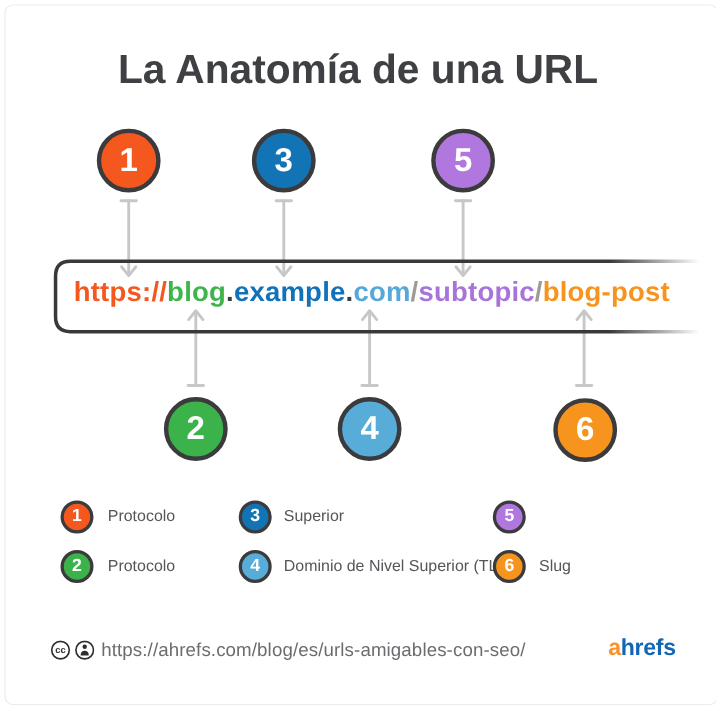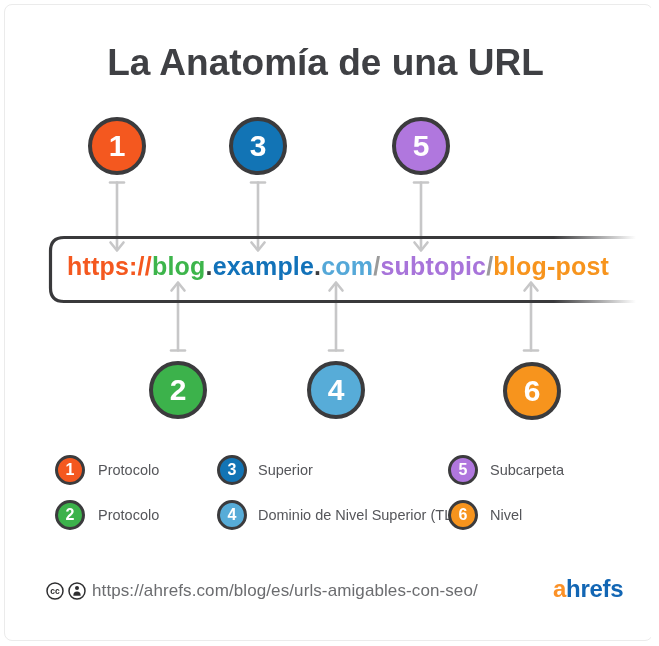--- a/index.html
+++ b/index.html
@@ -52,21 +52,21 @@
   }
   .ll1{left:98px;top:455px;} .ll2{left:98px;top:500px;}
   .ll3{left:258px;top:455px;} .ll4{left:258px;top:500px;}
   .ll5{left:490px;top:455px;} .ll6{left:490px;top:500px;}
   
   .cc-icon{position:absolute;left:46px;top:582px;}
   .by-icon{position:absolute;left:68px;top:582px;}
   .license-svg circle.ring{stroke:#2e2e30;stroke-width:1.5;fill:none;}
   .license-svg text{fill:#2e2e30;font-weight:bold;font-family:"Liberation Sans",sans-serif;}
   .source-url{position:absolute;left:92px;top:585px;font-size:17px;line-height:12px;color:#6b6c6f;letter-spacing:0.1px;}
-  .logo{position:absolute;left:553px;top:578px;font-size:24px;line-height:22px;font-weight:bold;letter-spacing:-0.3px;}
+  .logo{position:absolute;left:553px;top:578px;font-size:21px;line-height:22px;font-weight:bold;letter-spacing:-0.3px;}
 </style>
 </head>
 <body>
 
 <div class="canvas">
   <div class="card"></div>
 
   <h1 class="title">La Anatomía de una URL</h1>
 
   <div class="marker m1" style="background-color: rgb(244, 88, 31);">1</div>
@@ -125,23 +125,22 @@
 
   <div class="legend-circle lc1" style="background-color: rgb(244, 88, 31);">1</div>
   <div class="legend-label ll1">Protocolo</div>
   <div class="legend-circle lc2" style="background-color: rgb(60, 178, 75);">2</div>
   <div class="legend-label ll2">Protocolo</div>
   <div class="legend-circle lc3" style="background-color: rgb(18, 116, 181);">3</div>
   <div class="legend-label ll3">Superior</div>
   <div class="legend-circle lc4" style="background-color: rgb(87, 172, 216);">4</div>
   <div class="legend-label ll4">Dominio de Nivel Superior (TLD)</div>
   <div class="legend-circle lc5" style="background-color: rgb(176, 119, 222);">5</div>
-  <div class="legend-label ll5">Subcarpeta</div>
   <div class="legend-circle lc6" style="background-color: rgb(247, 148, 29);">6</div>
-  <div class="legend-label ll6">Nivel</div>
+  <div class="legend-label ll6">Slug</div>
 
   <svg class="cc-icon license-svg" width="18" height="18" viewBox="0 0 18 18">
     <circle class="ring" cx="9" cy="9" r="8"></circle>
     <text x="9" y="12" text-anchor="middle" font-size="8.5">cc</text>
   </svg>
   <svg class="by-icon license-svg" width="18" height="18" viewBox="0 0 18 18">
     <circle class="ring" cx="9" cy="9" r="8"></circle>
     <circle cx="9" cy="6" r="2" fill="#2e2e30"></circle>
     <path d="M5.3 13.8 Q5.3 9.6 9 9.6 Q12.7 9.6 12.7 13.8 Z" fill="#2e2e30"></path>
   </svg>

